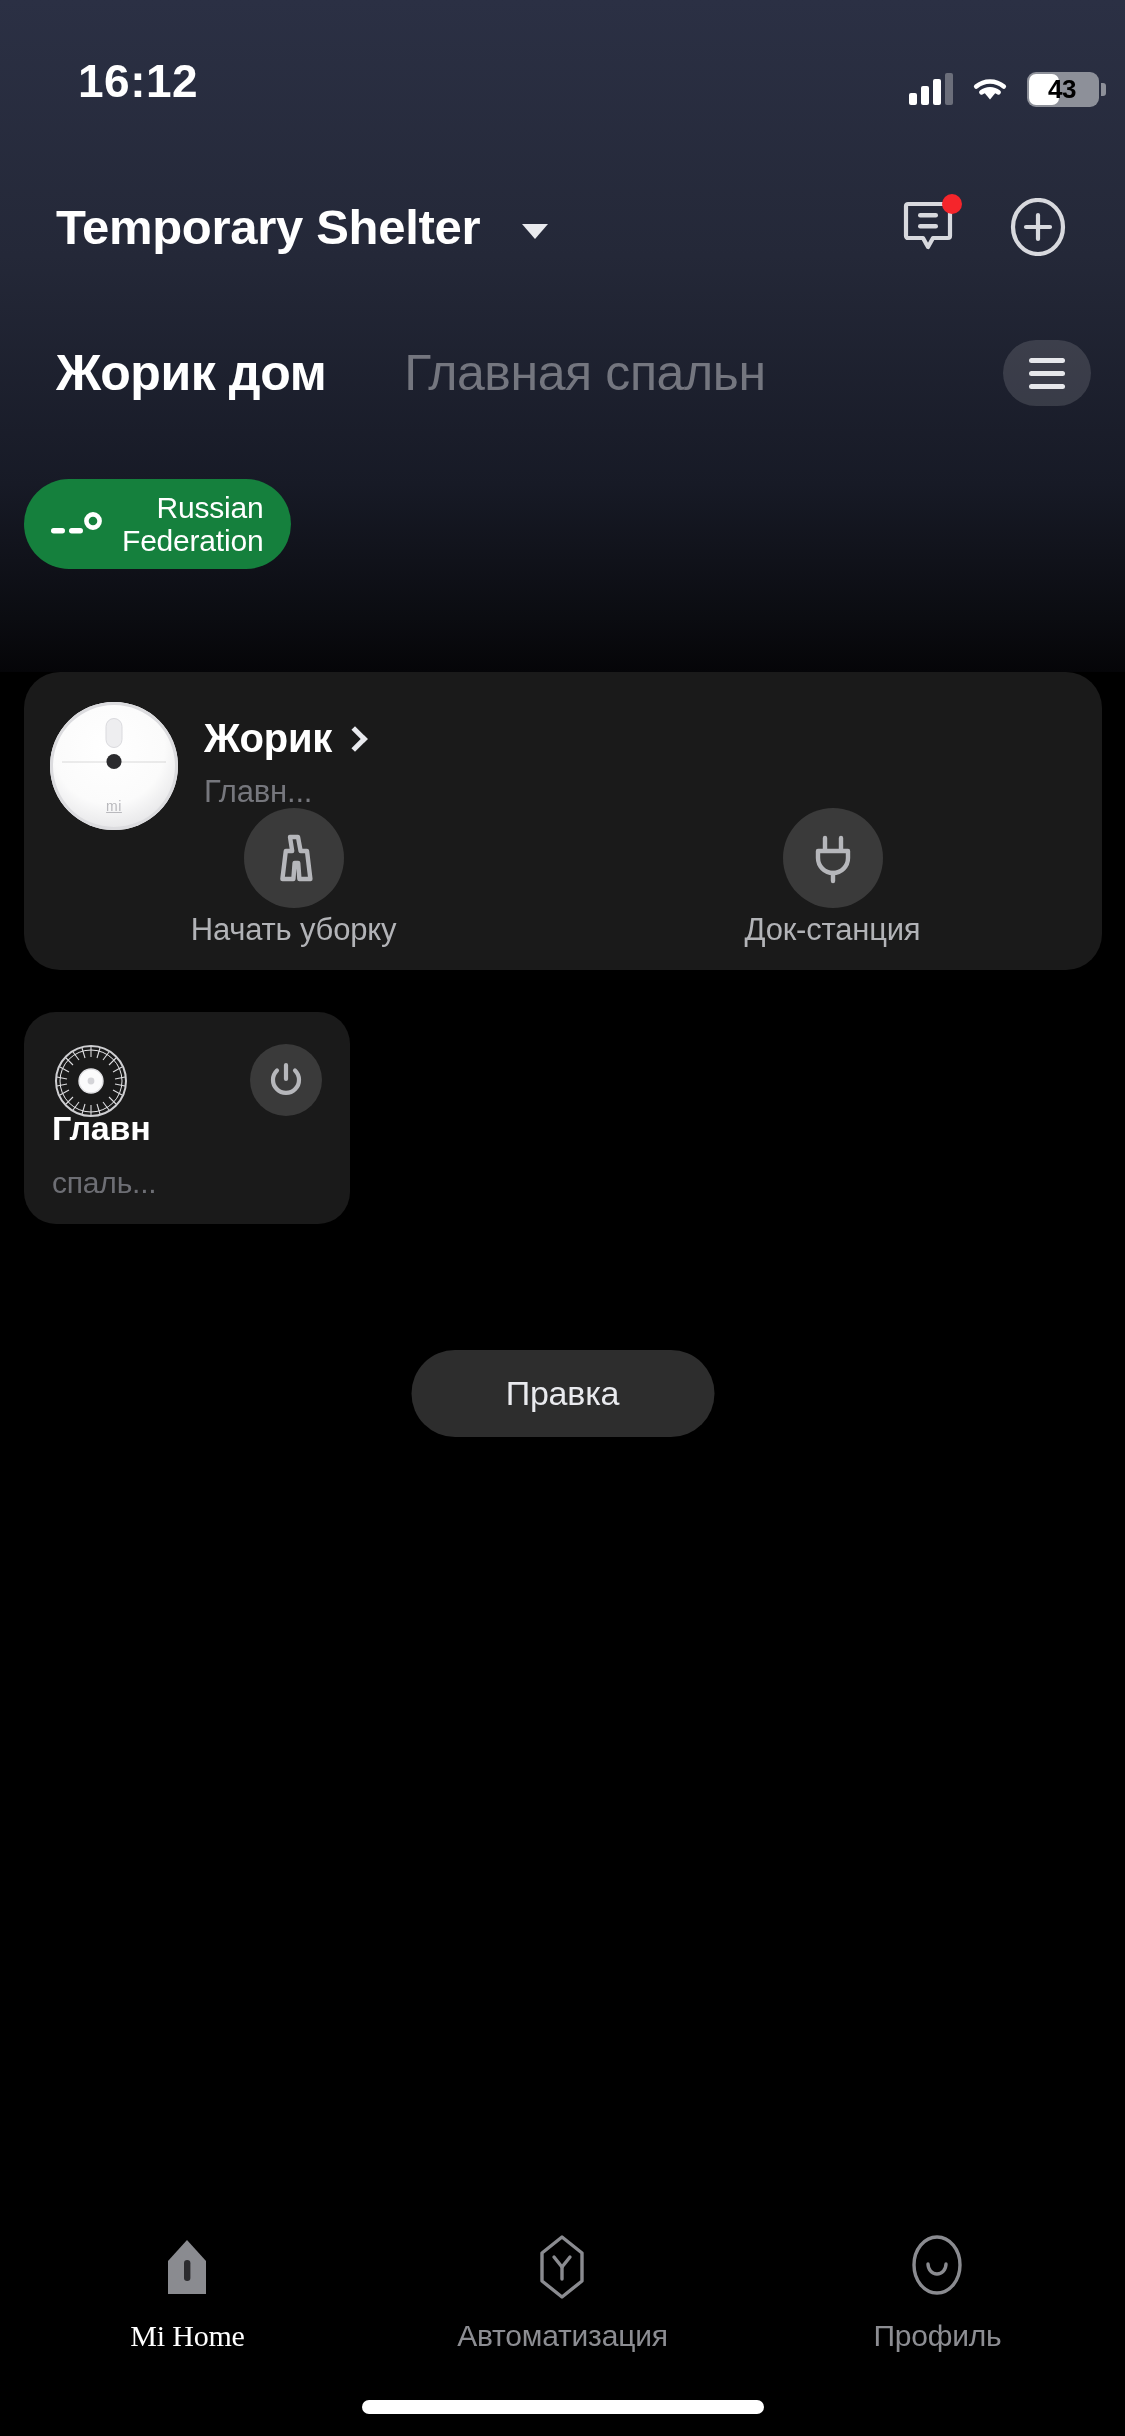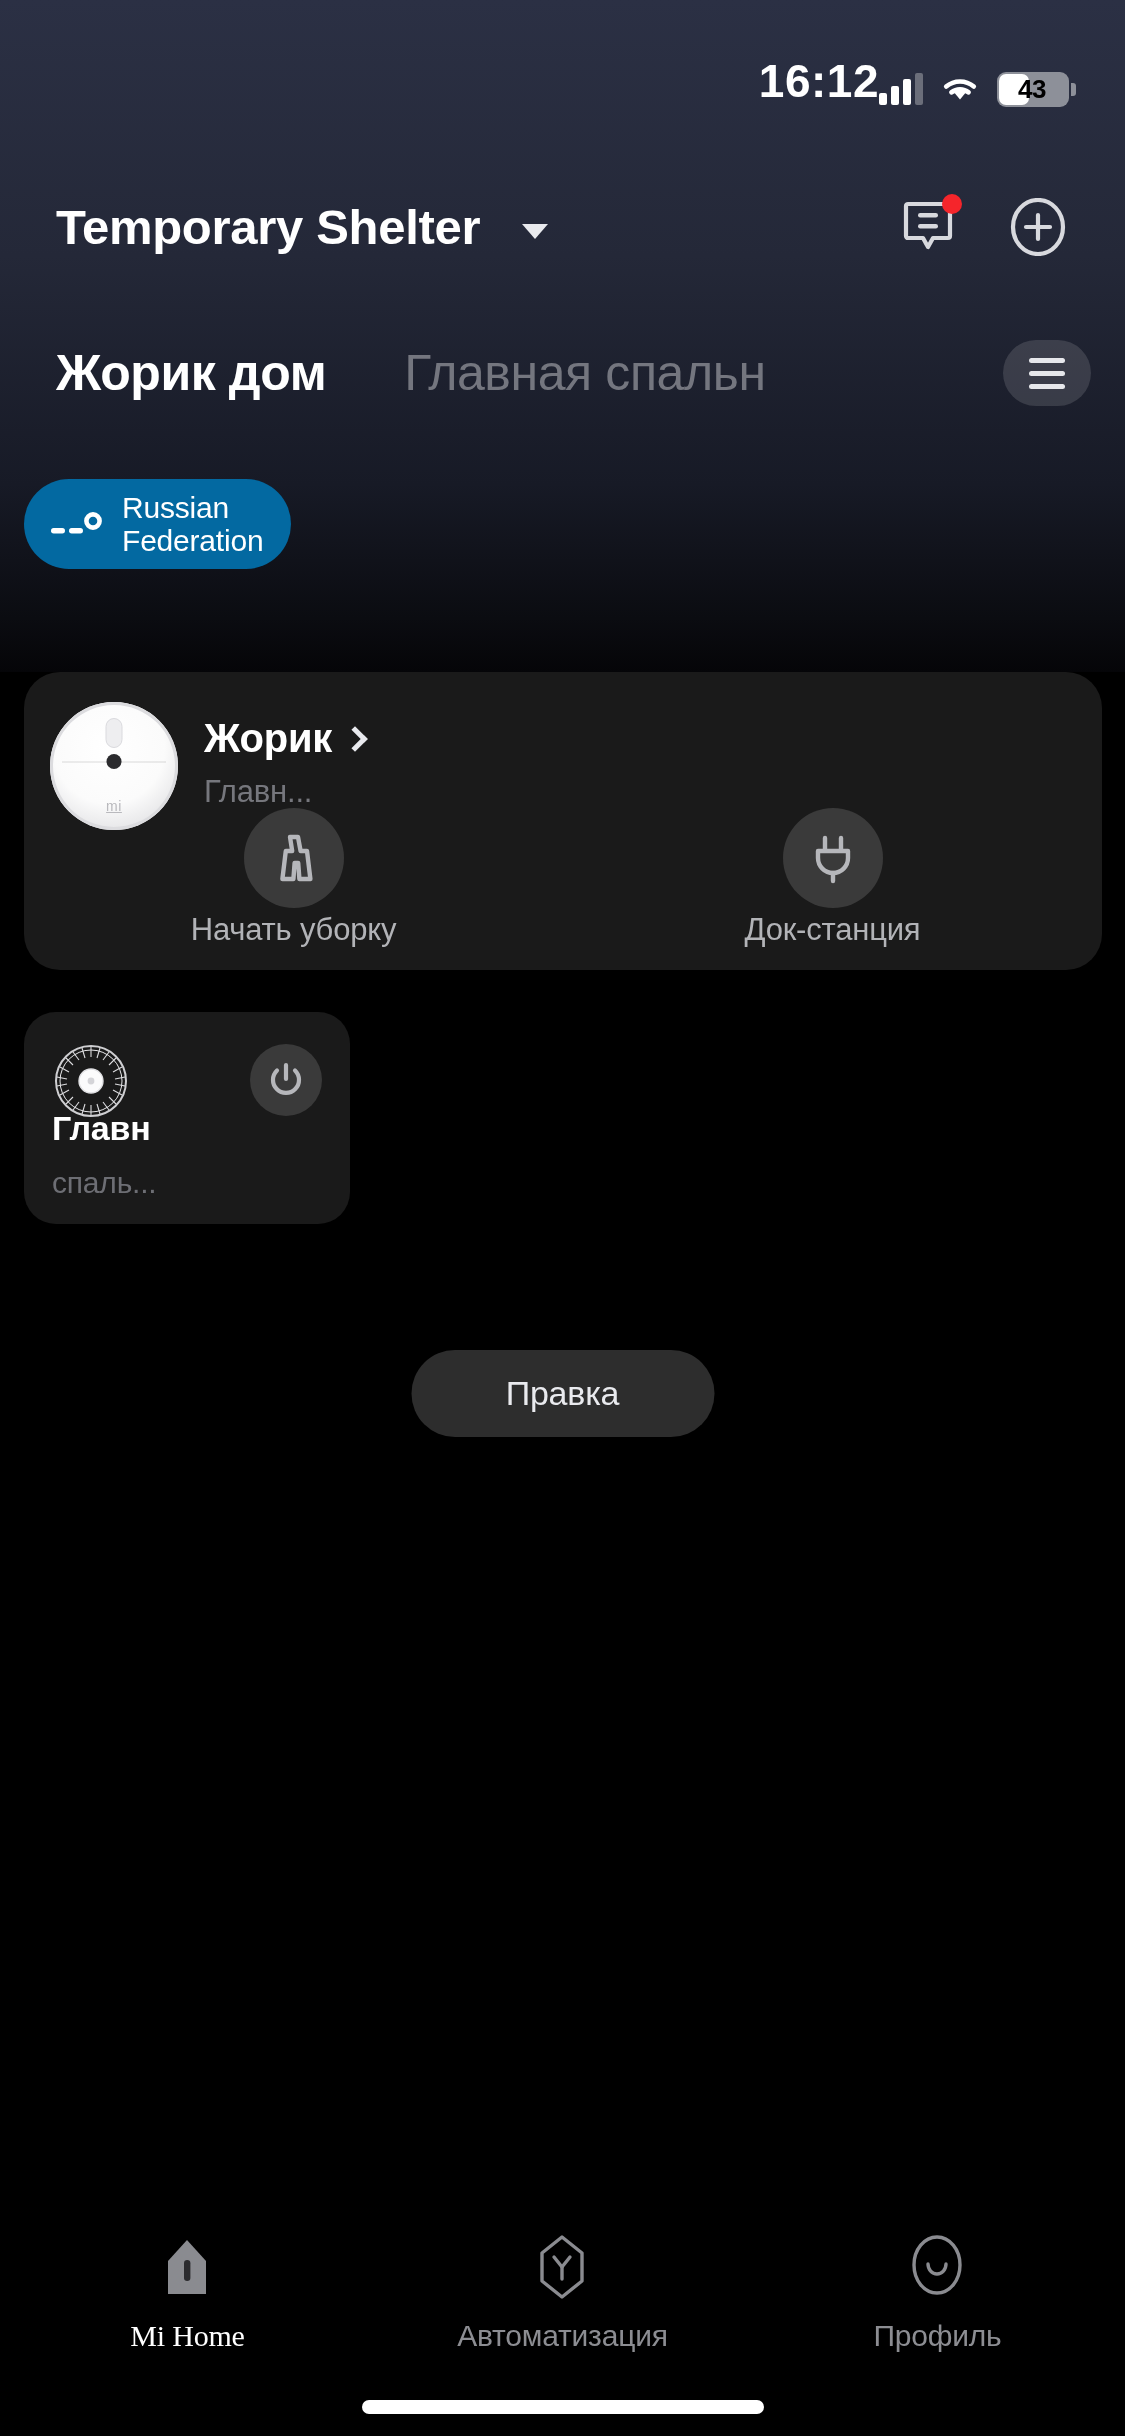--- a/index.html
+++ b/index.html
@@ -17,22 +17,22 @@
 
   
   .header-bg {
     position:absolute; top:0; left:0; width:1125px; height:672px;
     background:linear-gradient(180deg, #2b3044 0%, #242838 38%, #171a26 72%, #0b0c11 92%, #050508 100%);
   }
 
   
   .statusbar {
     position:absolute; top:0; left:0; width:1125px; height:140px;
-    display:flex; align-items:center; justify-content:flex-end;
-    padding:0 56px 0 78px;
+    display:flex; align-items:center; justify-content:space-between;
+    padding:0 26px 0 78px;
   }
   .status-time {
     color:#fff; font-size:46px; font-weight:600; letter-spacing:0.5px;
     margin-top:22px;
   }
   .status-right {
     display:flex; align-items:center; gap:16px; margin-top:38px;
   }
   
   .signal { display:flex; align-items:flex-end; gap:4px; height:32px; }
@@ -102,23 +102,24 @@
     background:rgba(255,255,255,0.13);
     display:flex; align-items:center; justify-content:center;
     flex-direction:column; gap:8px;
   }
   .tab-menu-btn i { display:block; width:36px; height:5px; background:#e6e7eb; border-radius:3px; }
 
   
   .weather-chip {
     position:absolute; top:479px; left:24px;
     min-width:252px; height:90px; border-radius:45px;
-    background:#0369a1;
+    background:#15803d;
     display:flex; align-items:center; gap:18px;
     padding:0 28px 0 24px;
+    text-align:right;
   }
   .weather-icon { width:56px; height:46px; display:flex; align-items:center; justify-content:center; }
   .weather-text {
     color:#ffffff; font-size:30px; line-height:33px; font-weight:400;
     white-space:pre-line; letter-spacing:-0.2px;
   }
 
   
   .card-vacuum {
     position:absolute; top:672px; left:24px;

